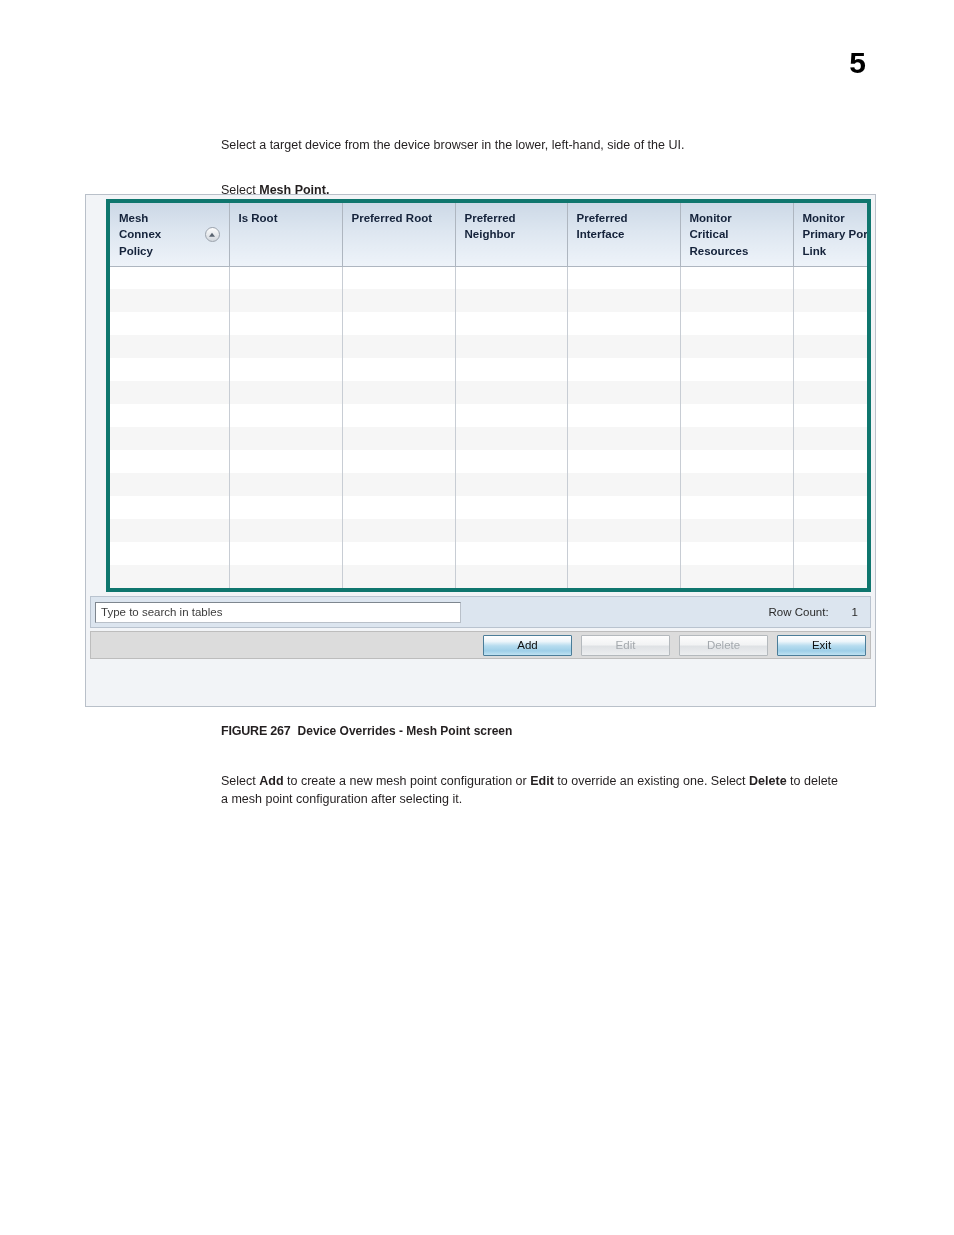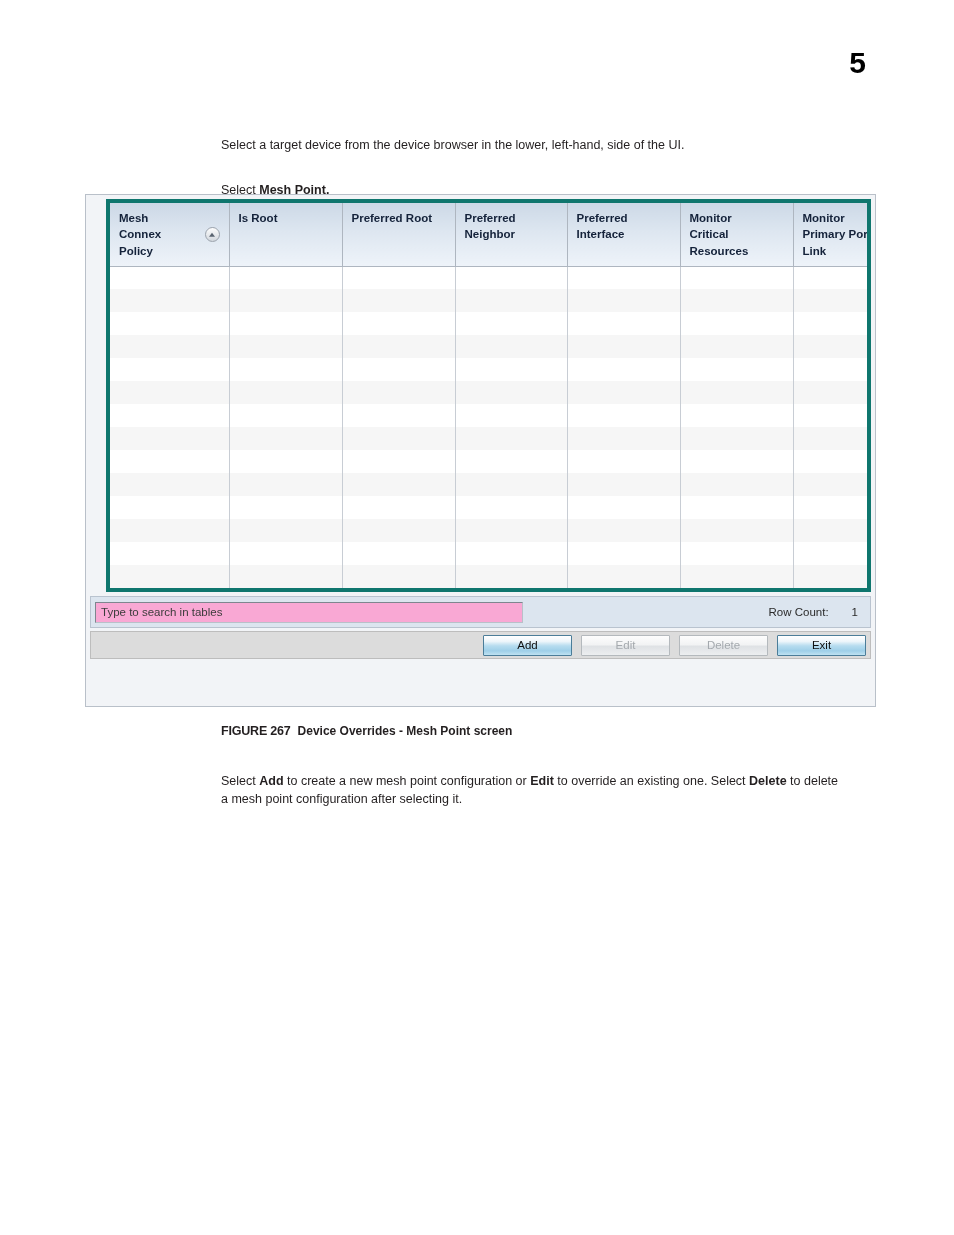--- a/index.html
+++ b/index.html
@@ -177,27 +177,27 @@
     height: 32px;
     margin: 4px 4px 0 4px;
     background: #dce5ef;
     border: 1px solid #b9c3cf;
     box-sizing: border-box;
     display: flex;
     align-items: center;
     padding: 0 12px 0 4px;
   }
   .search-input {
-    width: 428px;
+    width: 366px;
     height: 21px;
     box-sizing: border-box;
     border: 1px solid #7e868f;
     border-right-color: #b9c0c9;
     border-bottom-color: #b9c0c9;
-    background: #f9a8d4;
+    background: #ffffff;
     font-family: "Liberation Sans", sans-serif;
     font-size: 11.5px;
     color: #3c3c3c;
     padding: 0 5px;
     outline: none;
   }
   .search-input::placeholder { color: #3c3c3c; opacity: 1; }
 
   .rowcount {
     margin-left: auto;

